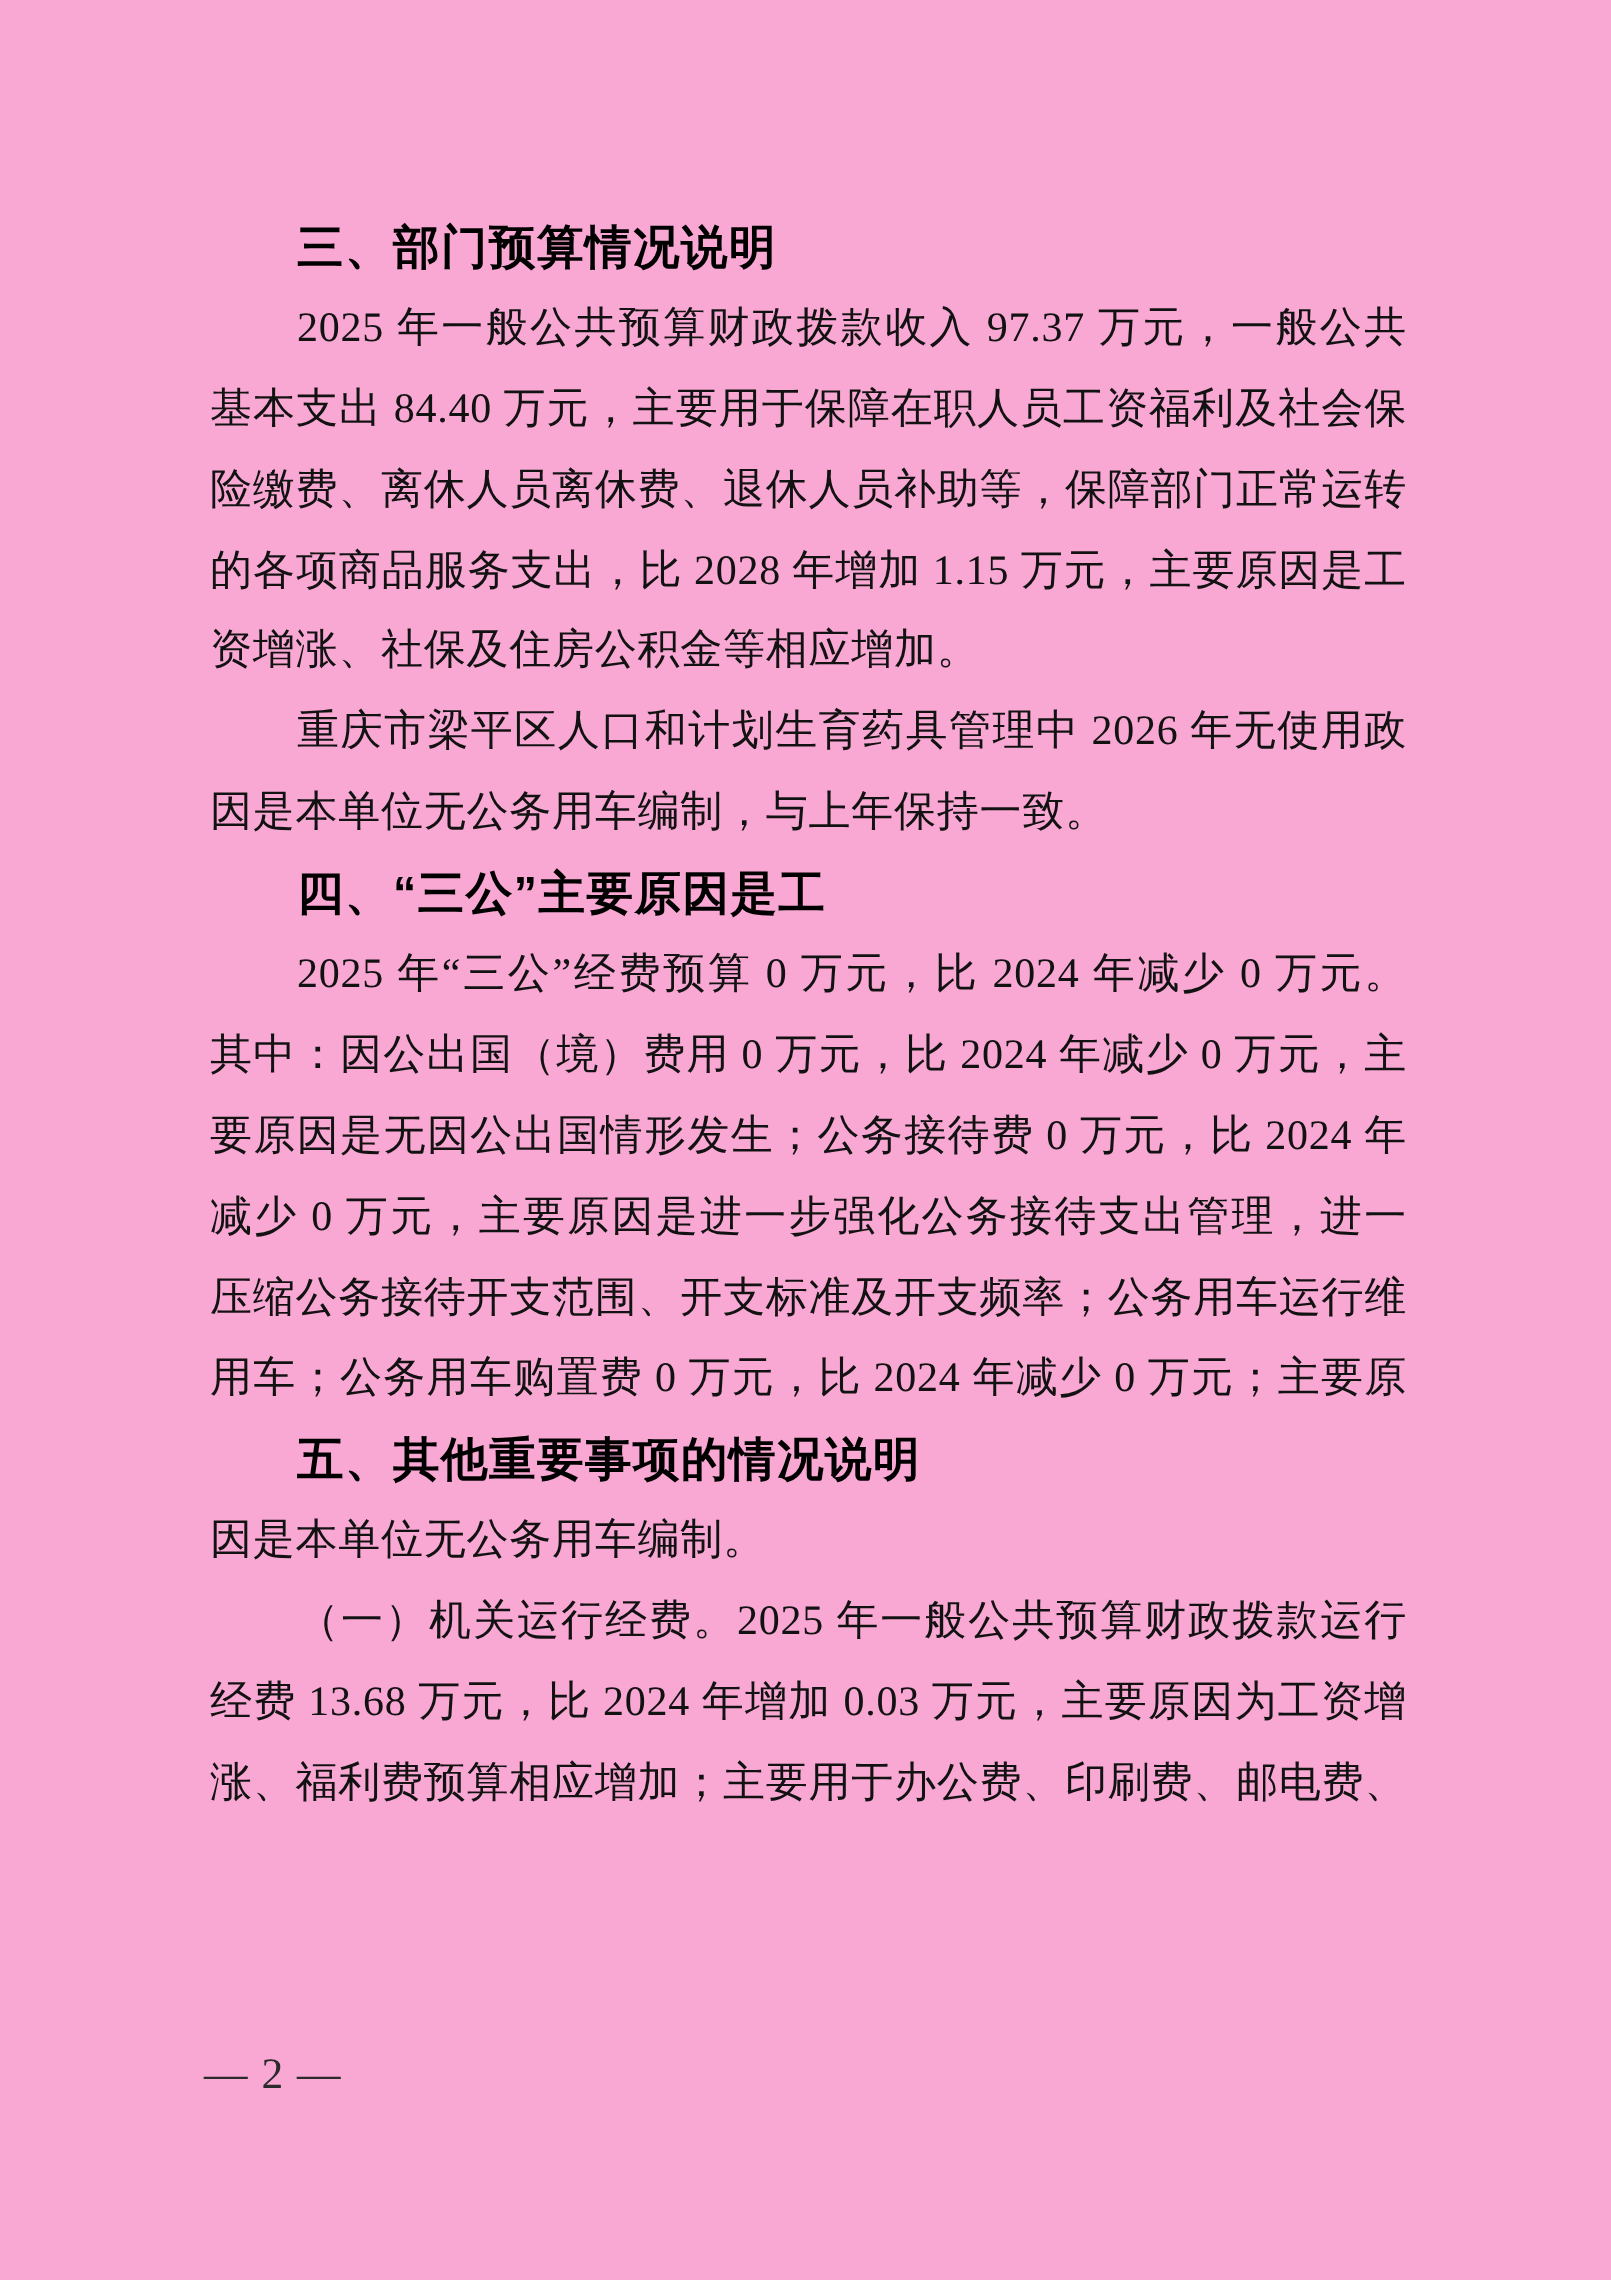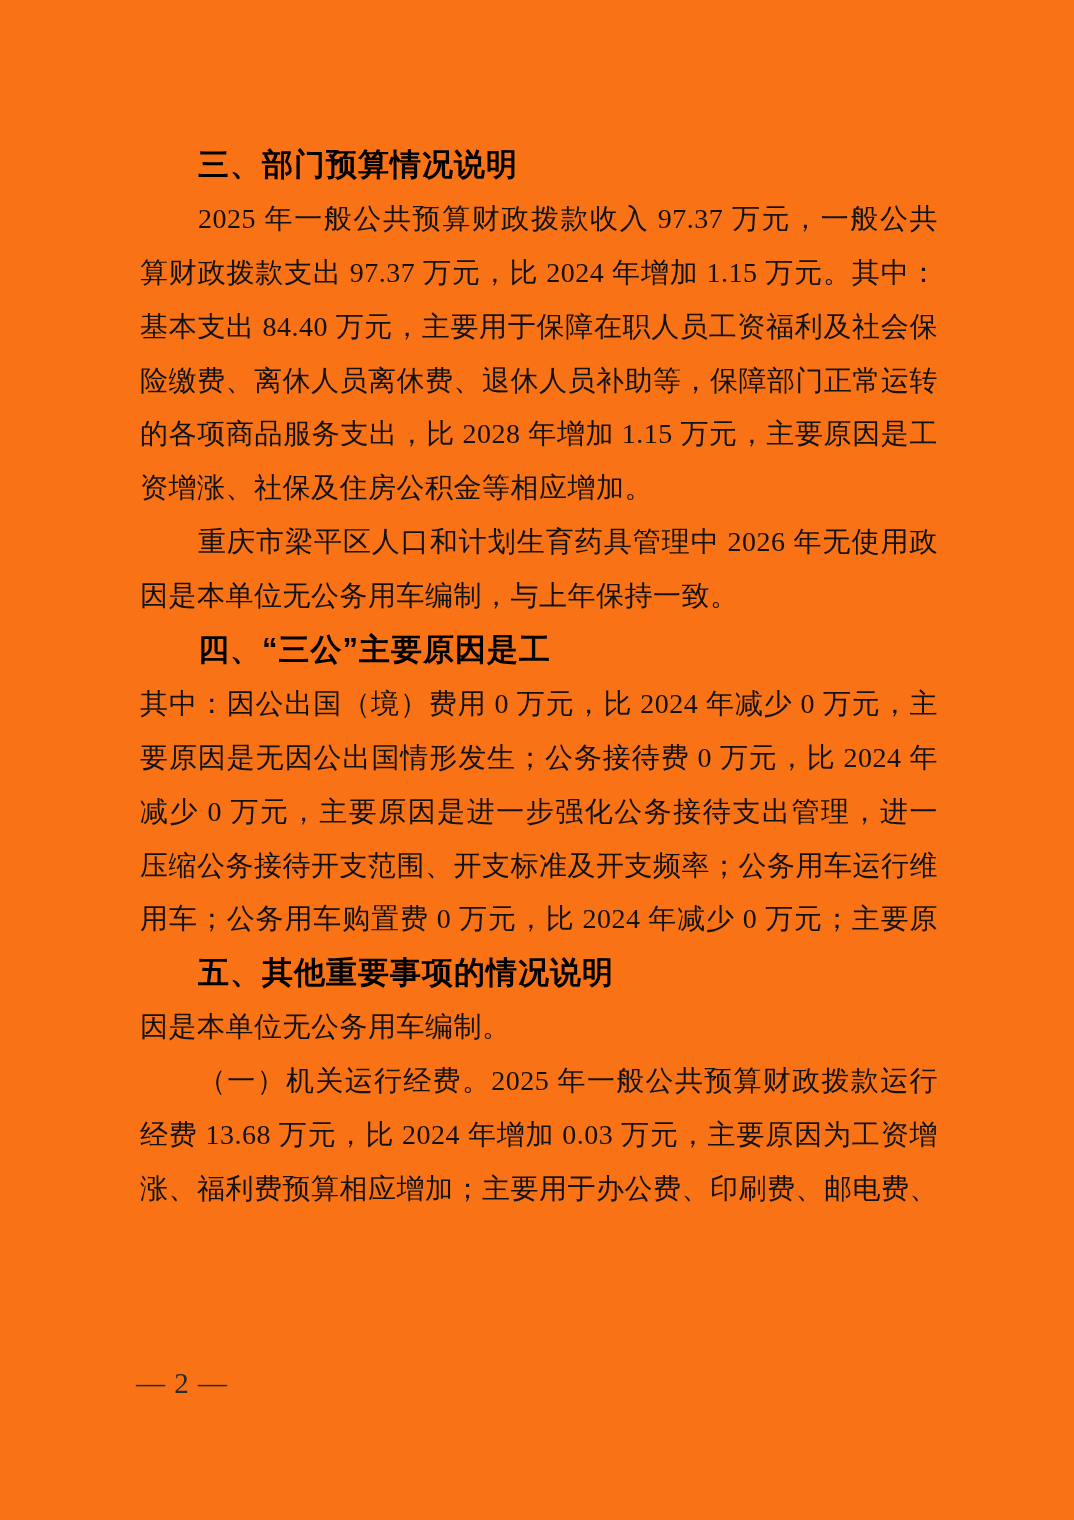--- a/index.html
+++ b/index.html
@@ -6,21 +6,21 @@
   html, body { background: #ffffff; }
   body {
     width: 1074px;
     height: 1520px;
     position: relative;
     font-family: "Liberation Serif", "DejaVu Serif", serif;
   }
   .page {
     position: absolute;
     inset: 0;
-    background: #f97316;
+    background: #f9a8d4;
     overflow: hidden;
     text-decoration: underline;
   }
   .content {
     position: absolute;
     left: 140px;
     top: 138px;
     width: 798px;
   }
   .line {
@@ -60,28 +60,28 @@
     letter-spacing: 1px;
   }
 </style>
 </head>
 <body>
 
 <div class="page">
   <main class="content" id="doc-content">
       <div class="line heading">三、部门预算情况说明</div>
       <div class="line body first">2025 年一般公共预算财政拨款收入 97.37 万元，一般公共预</div>
-      <div class="line body">算财政拨款支出 97.37 万元，比 2024 年增加 1.15 万元。其中：</div>
       <div class="line body">基本支出 84.40 万元，主要用于保障在职人员工资福利及社会保</div>
       <div class="line body">险缴费、离休人员离休费、退休人员补助等，保障部门正常运转</div>
       <div class="line body">的各项商品服务支出，比 2028 年增加 1.15 万元，主要原因是工</div>
       <div class="line body last">资增涨、社保及住房公积金等相应增加。</div>
       <div class="line body first">重庆市梁平区人口和计划生育药具管理中 2026 年无使用政</div>
       <div class="line body last">因是本单位无公务用车编制，与上年保持一致。</div>
       <div class="line heading">四、“三公”主要原因是工</div>
+      <div class="line body first">2025 年“三公”经费预算 0 万元，比 2024 年减少 0 万元。</div>
       <div class="line body">其中：因公出国（境）费用 0 万元，比 2024 年减少 0 万元，主</div>
       <div class="line body">要原因是无因公出国情形发生；公务接待费 0 万元，比 2024 年</div>
       <div class="line body">减少 0 万元，主要原因是进一步强化公务接待支出管理，进一步</div>
       <div class="line body">压缩公务接待开支范围、开支标准及开支频率；公务用车运行维</div>
       <div class="line body">用车；公务用车购置费 0 万元，比 2024 年减少 0 万元；主要原</div>
       <div class="line heading">五、其他重要事项的情况说明</div>
       <div class="line body last">因是本单位无公务用车编制。</div>
       <div class="line body first">（一）机关运行经费。2025 年一般公共预算财政拨款运行</div>
       <div class="line body">经费 13.68 万元，比 2024 年增加 0.03 万元，主要原因为工资增</div>
       <div class="line body">涨、福利费预算相应增加；主要用于办公费、印刷费、邮电费、</div>

